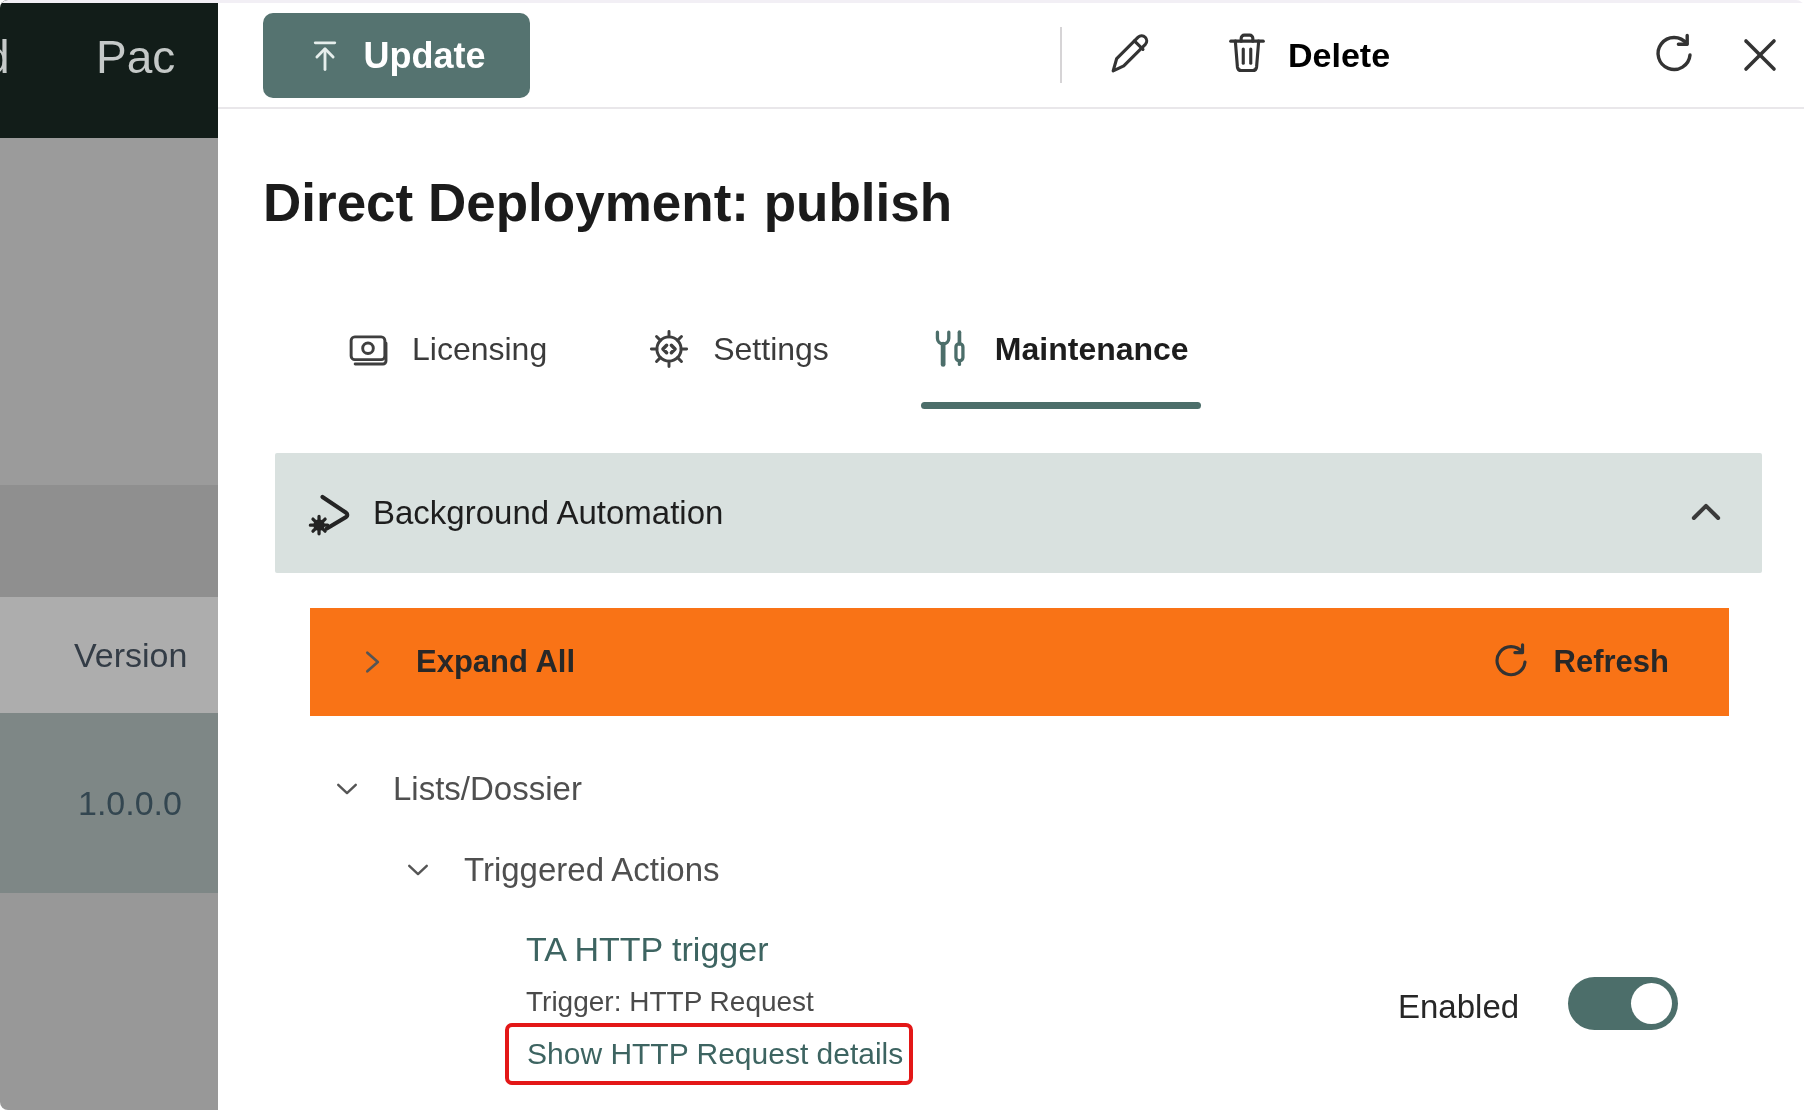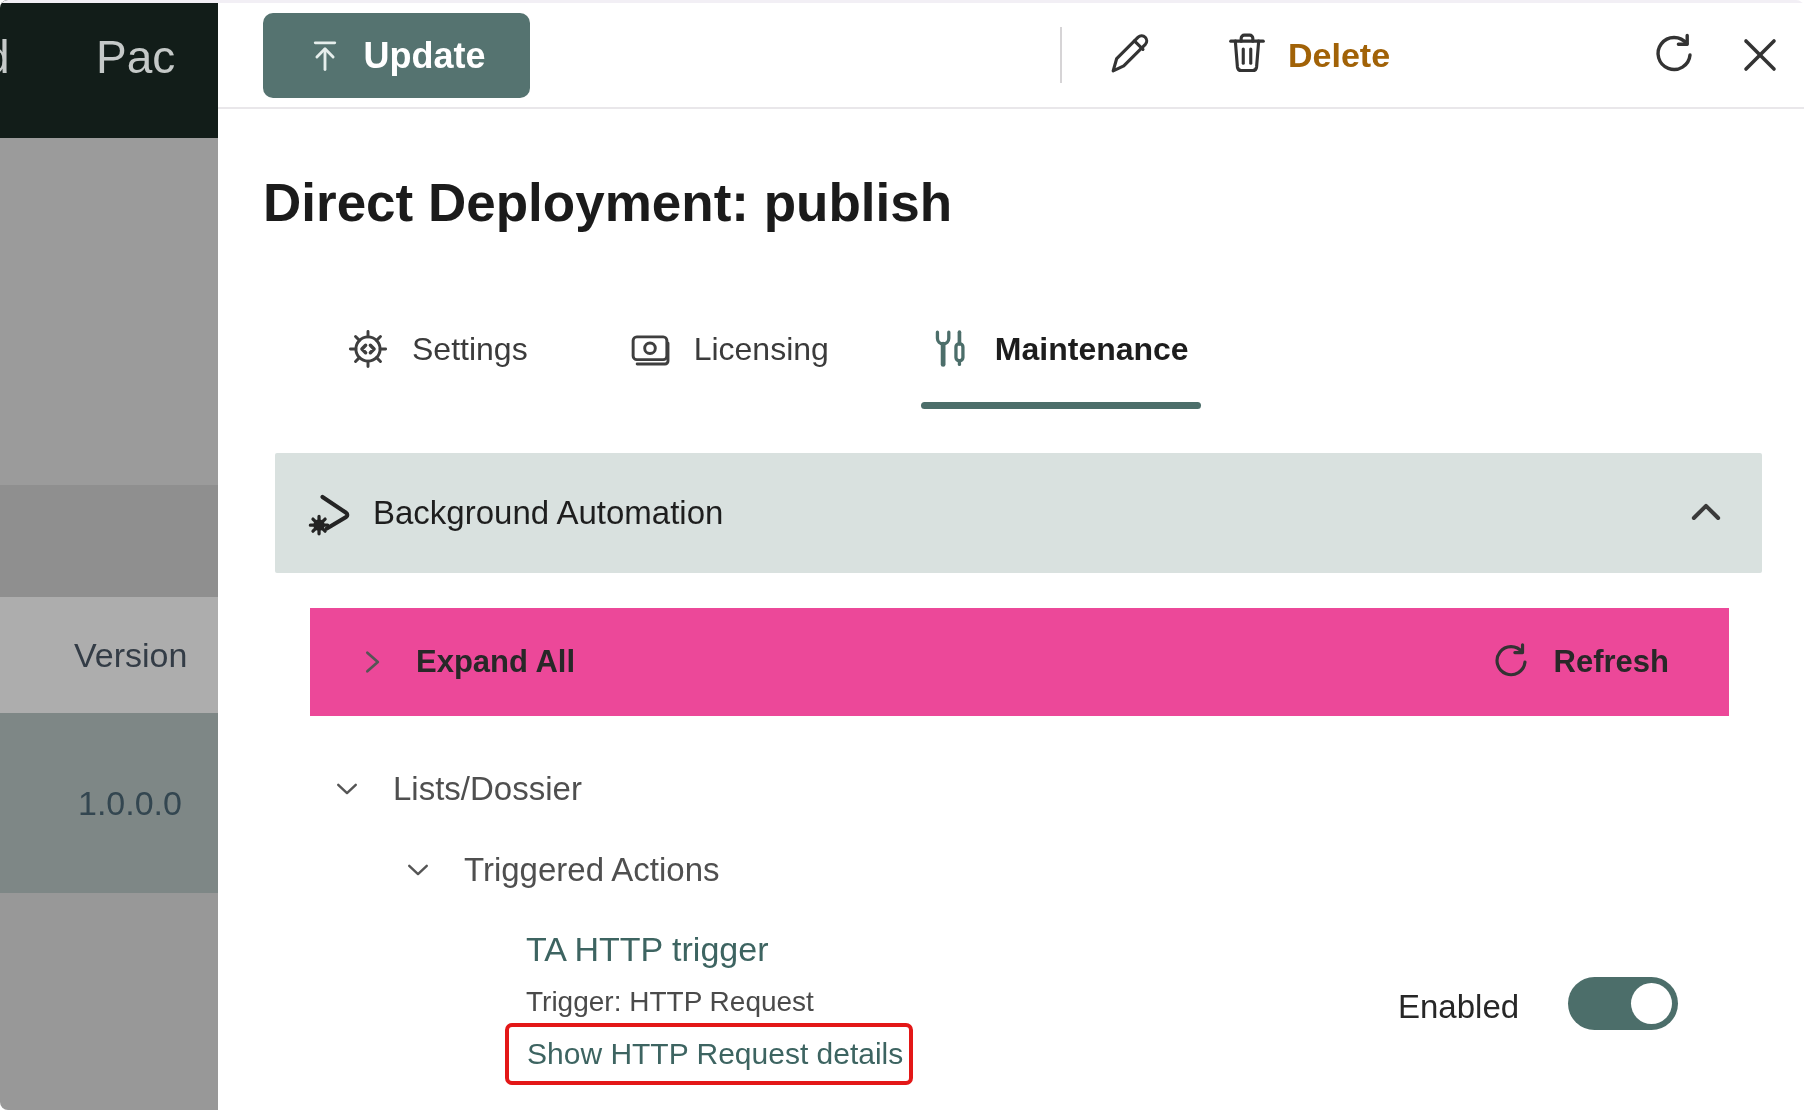--- a/index.html
+++ b/index.html
@@ -24,21 +24,21 @@
   .panel{position:absolute;left:218px;top:0;width:1586px;height:1110px;background:#ffffff;z-index:10;}
 
   
   .toolbar{position:absolute;left:0;top:0;width:100%;height:109px;background:#ffffff;border-bottom:2px solid #e9e7ea;}
   .update-btn{position:absolute;left:45px;top:13px;width:267px;height:85px;border:none;border-radius:10px;
     background:#557370;color:#ffffff;font-size:36px;font-weight:700;display:flex;align-items:center;justify-content:center;gap:20px;cursor:pointer;}
   .tb-divider{position:absolute;left:842px;top:27px;width:2px;height:56px;background:#d6d4d6;}
   .icon-btn{position:absolute;background:none;border:none;padding:0;cursor:pointer;display:flex;align-items:center;color:#333333;}
   .edit-btn{left:886px;top:30px;}
   .delete-btn{left:1004px;top:27px;gap:16px;}
-  .delete-btn .lbl{font-size:34px;font-weight:600;color:#a16207;margin-top:6px;}
+  .delete-btn .lbl{font-size:34px;font-weight:600;color:#000000;margin-top:6px;}
   .refresh-top-btn{left:1432px;top:31px;}
   .close-btn{left:1518px;top:31px;}
 
   
   .page-title{position:absolute;left:45px;top:172px;font-size:53px;font-weight:700;color:#1b1b1b;}
 
   
   .tabs{position:absolute;left:128px;top:320px;display:flex;gap:100px;}
   .tab{position:relative;display:flex;align-items:center;gap:22px;height:58px;cursor:pointer;background:none;border:none;padding:0;}
   .tab .t-label{font-size:32px;color:#3b3b3b;font-weight:400;white-space:nowrap;}
@@ -48,21 +48,21 @@
   .tab.active::after{content:"";position:absolute;left:-8px;right:-12px;top:82px;height:7px;border-radius:4px;background:#4c6e6a;}
 
   
   .section-band{position:absolute;left:57px;top:453px;width:1487px;height:120px;background:#d9e1df;border-radius:2px;
     display:flex;align-items:center;padding:0 36px 0 28px;}
   .section-band .s-icon{display:flex;color:#242424;}
   .section-band .s-label{margin-left:18px;font-size:33px;color:#1e1e1e;}
   .section-band .collapse{margin-left:auto;background:none;border:none;padding:0;cursor:pointer;display:flex;color:#3a3a3a;}
 
   
-  .tree-toolbar{position:absolute;left:92px;top:608px;width:1419px;height:108px;background:#ec4899;
+  .tree-toolbar{position:absolute;left:92px;top:608px;width:1419px;height:108px;background:#f97316;
     display:flex;align-items:center;padding:0 60px 0 48px;}
   .expand-all{display:flex;align-items:center;gap:30px;background:none;border:none;padding:0;cursor:pointer;}
   .expand-all .lbl{font-size:31px;font-weight:700;color:#282828;}
   .refresh-row{margin-left:auto;display:flex;align-items:center;gap:22px;background:none;border:none;padding:0;cursor:pointer;}
   .refresh-row .lbl{font-size:31px;font-weight:700;color:#282828;}
   .chev{color:#555555;display:flex;}
 
   
   .tree-row{position:absolute;display:flex;align-items:center;gap:0;}
   .tr-group{left:115px;top:766px;height:46px;}
@@ -157,37 +157,37 @@
         </svg>
       </button>
     </div>
 
     <div class="page-title">Direct Deployment: publish</div>
 
     <div class="tabs">
       <button class="tab">
         <span class="t-icon">
           <svg width="44" height="44" viewBox="0 0 24 24" fill="none" stroke="currentColor" stroke-width="1.6" stroke-linecap="round" stroke-linejoin="round">
+            <rect x="2.8" y="5.4" width="18.4" height="12.4" rx="2"></rect>
+            <circle cx="12" cy="11.6" r="2.9"></circle>
+            <path d="M5 20.2 h15.2 a1.6 1.6 0 0 0 1.6-1.6 V8.8"></path>
+          </svg>
+        </span>
+        <span class="t-label">Licensing</span>
+      </button>
+
+      <button class="tab">
+        <span class="t-icon">
+          <svg width="44" height="44" viewBox="0 0 24 24" fill="none" stroke="currentColor" stroke-width="1.6" stroke-linecap="round" stroke-linejoin="round">
             <circle cx="12" cy="12" r="6.6"></circle>
             <path d="M12 2.4 v3 M12 18.6 v3 M2.4 12 h3 M18.6 12 h3 M5.2 5.2 l2.1 2.1 M16.7 16.7 l2.1 2.1 M18.8 5.2 l-2.1 2.1 M7.3 16.7 l-2.1 2.1"></path>
             <path d="M10.7 10 l-2 2 2 2 M13.3 10 l2 2 -2 2" stroke-width="1.9"></path>
           </svg>
         </span>
         <span class="t-label">Settings</span>
-      </button>
-
-      <button class="tab">
-        <span class="t-icon">
-          <svg width="44" height="44" viewBox="0 0 24 24" fill="none" stroke="currentColor" stroke-width="1.6" stroke-linecap="round" stroke-linejoin="round">
-            <rect x="2.8" y="5.4" width="18.4" height="12.4" rx="2"></rect>
-            <circle cx="12" cy="11.6" r="2.9"></circle>
-            <path d="M5 20.2 h15.2 a1.6 1.6 0 0 0 1.6-1.6 V8.8"></path>
-          </svg>
-        </span>
-        <span class="t-label">Licensing</span>
       </button>
 
       <button class="tab active">
         <span class="t-icon">
           <svg width="44" height="44" viewBox="0 0 24 24" fill="none" stroke="currentColor" stroke-width="1.8" stroke-linecap="round" stroke-linejoin="round">
             <path d="M4.6 2.8 v3.4 a3.1 3.1 0 0 0 6.2 0 V2.8"></path>
             <path d="M7.7 9.3 V20.4" stroke-width="2.6"></path>
             <path d="M16.6 2.8 v6.4" stroke-width="2"></path>
             <rect x="14.7" y="9.2" width="3.8" height="9.2" rx="1.7"></rect>
             <path d="M16.6 18.4 v2"></path>

